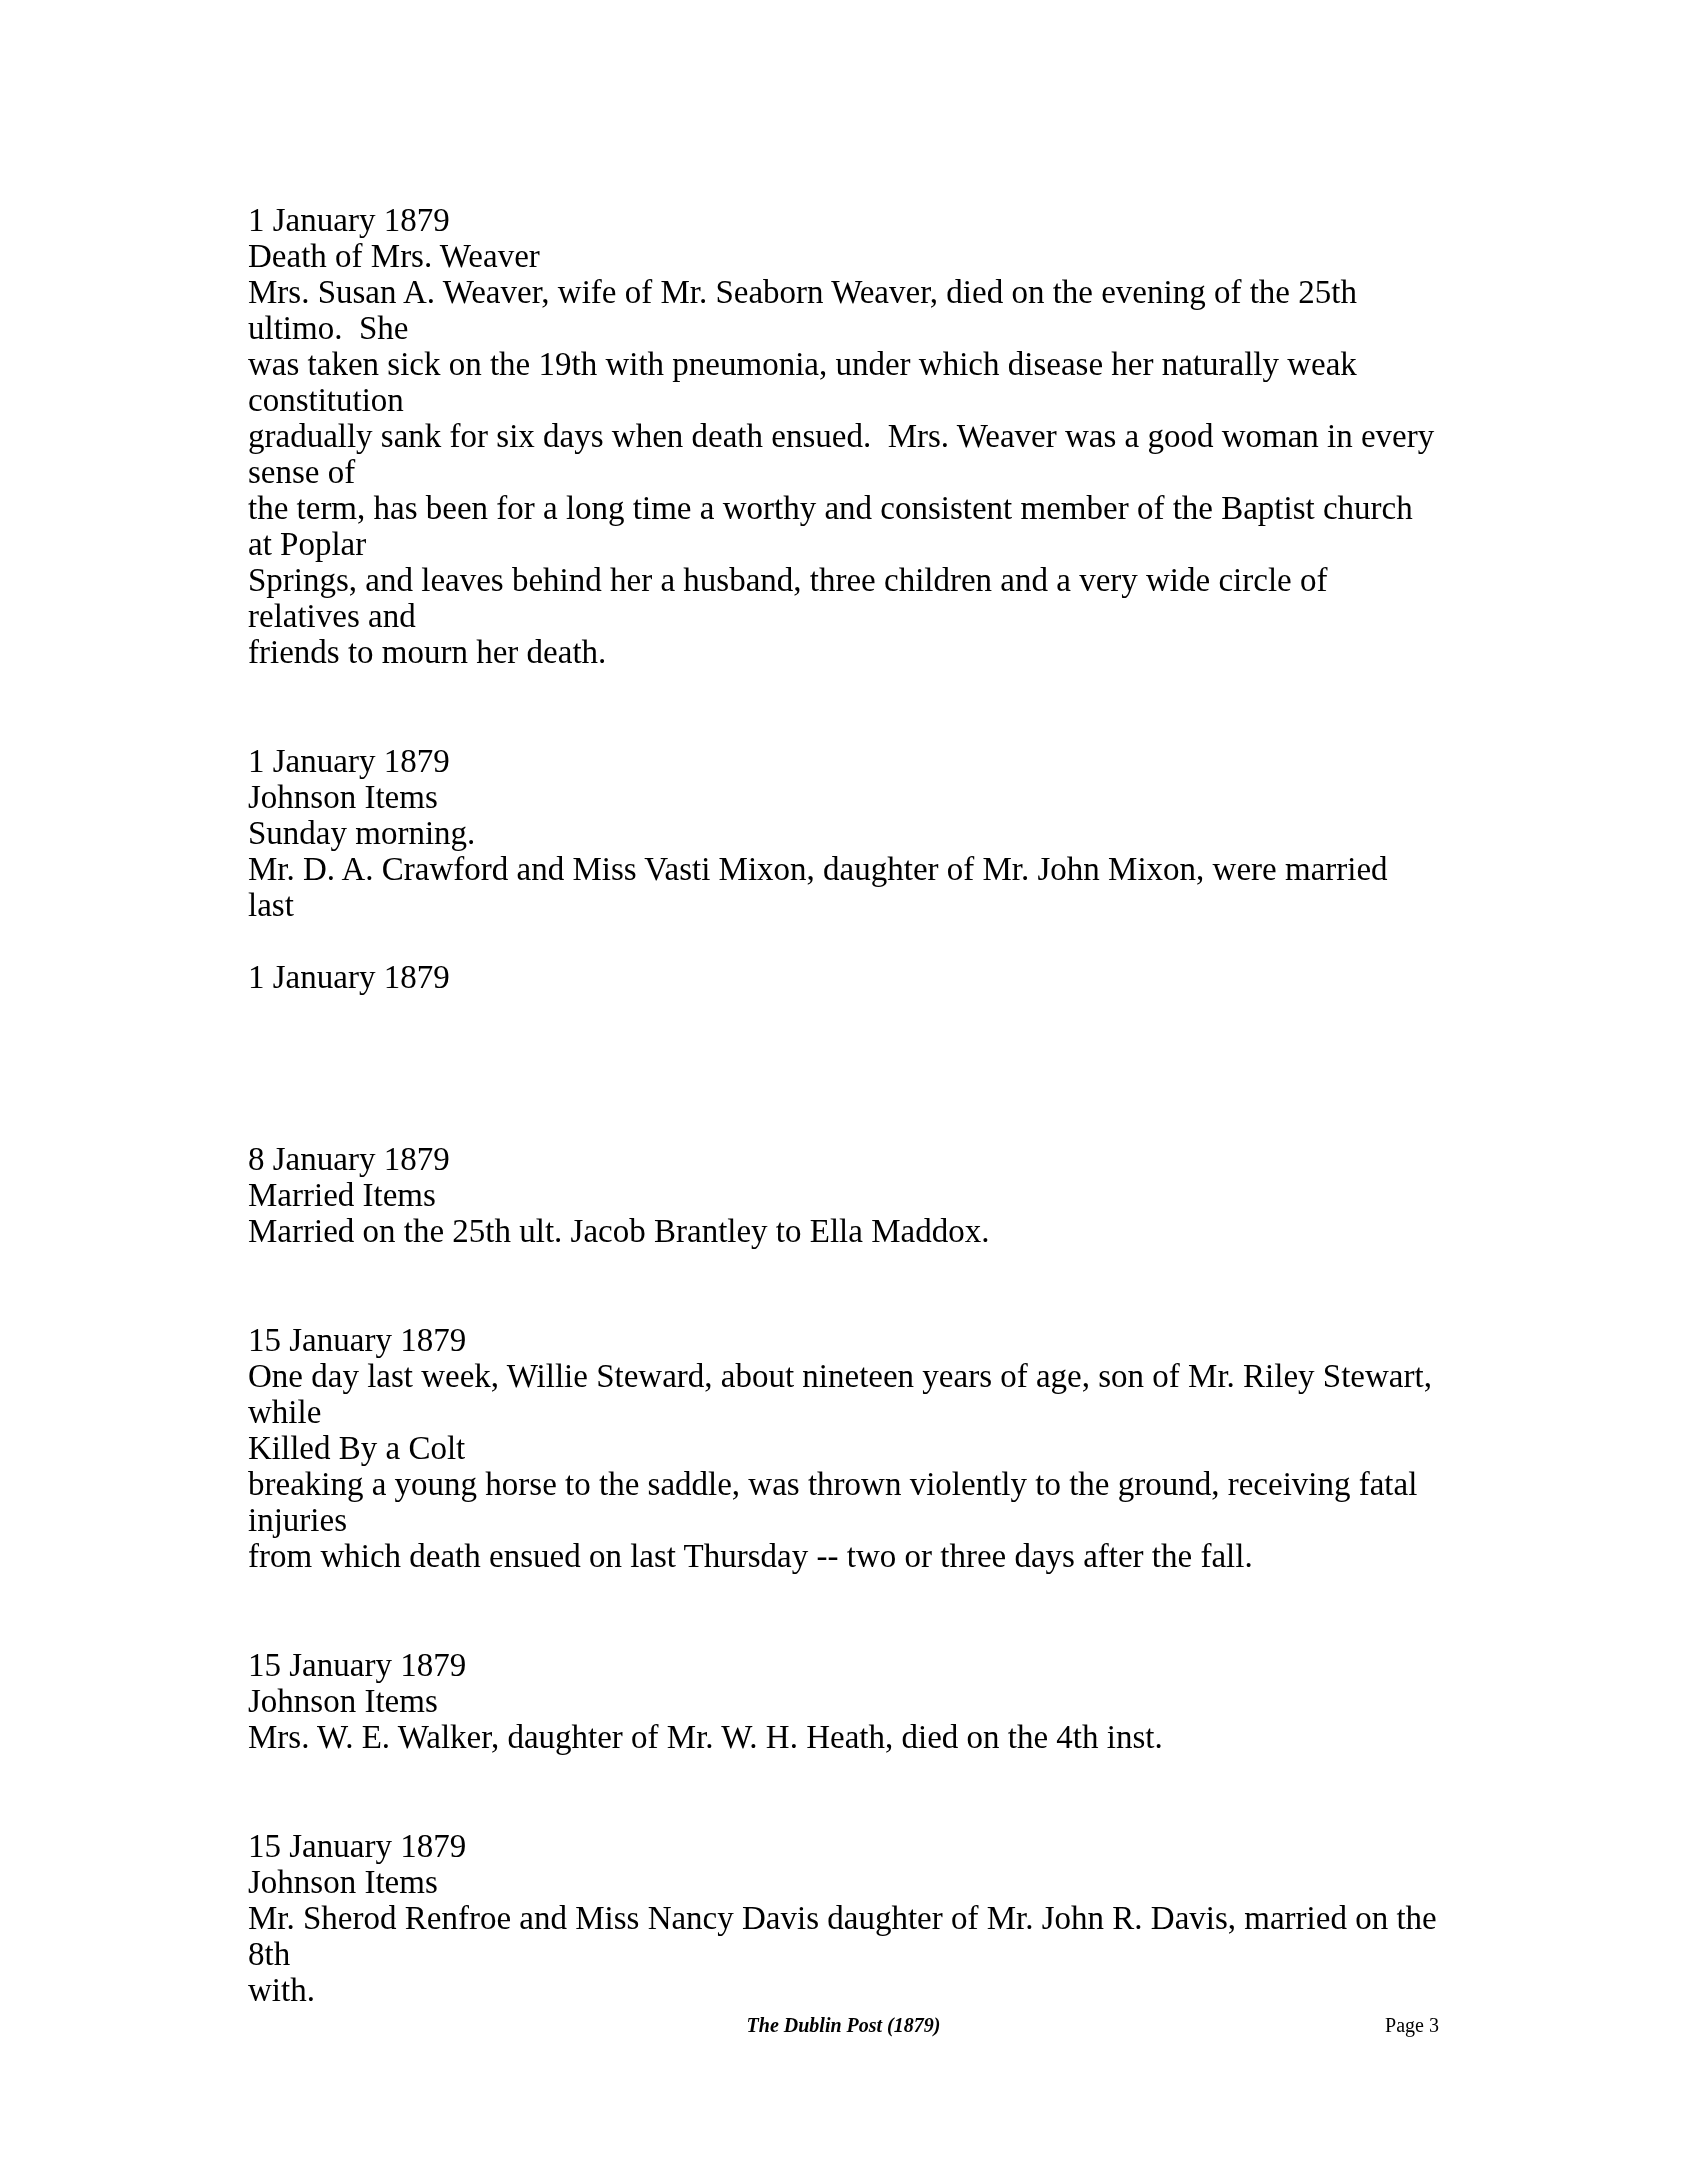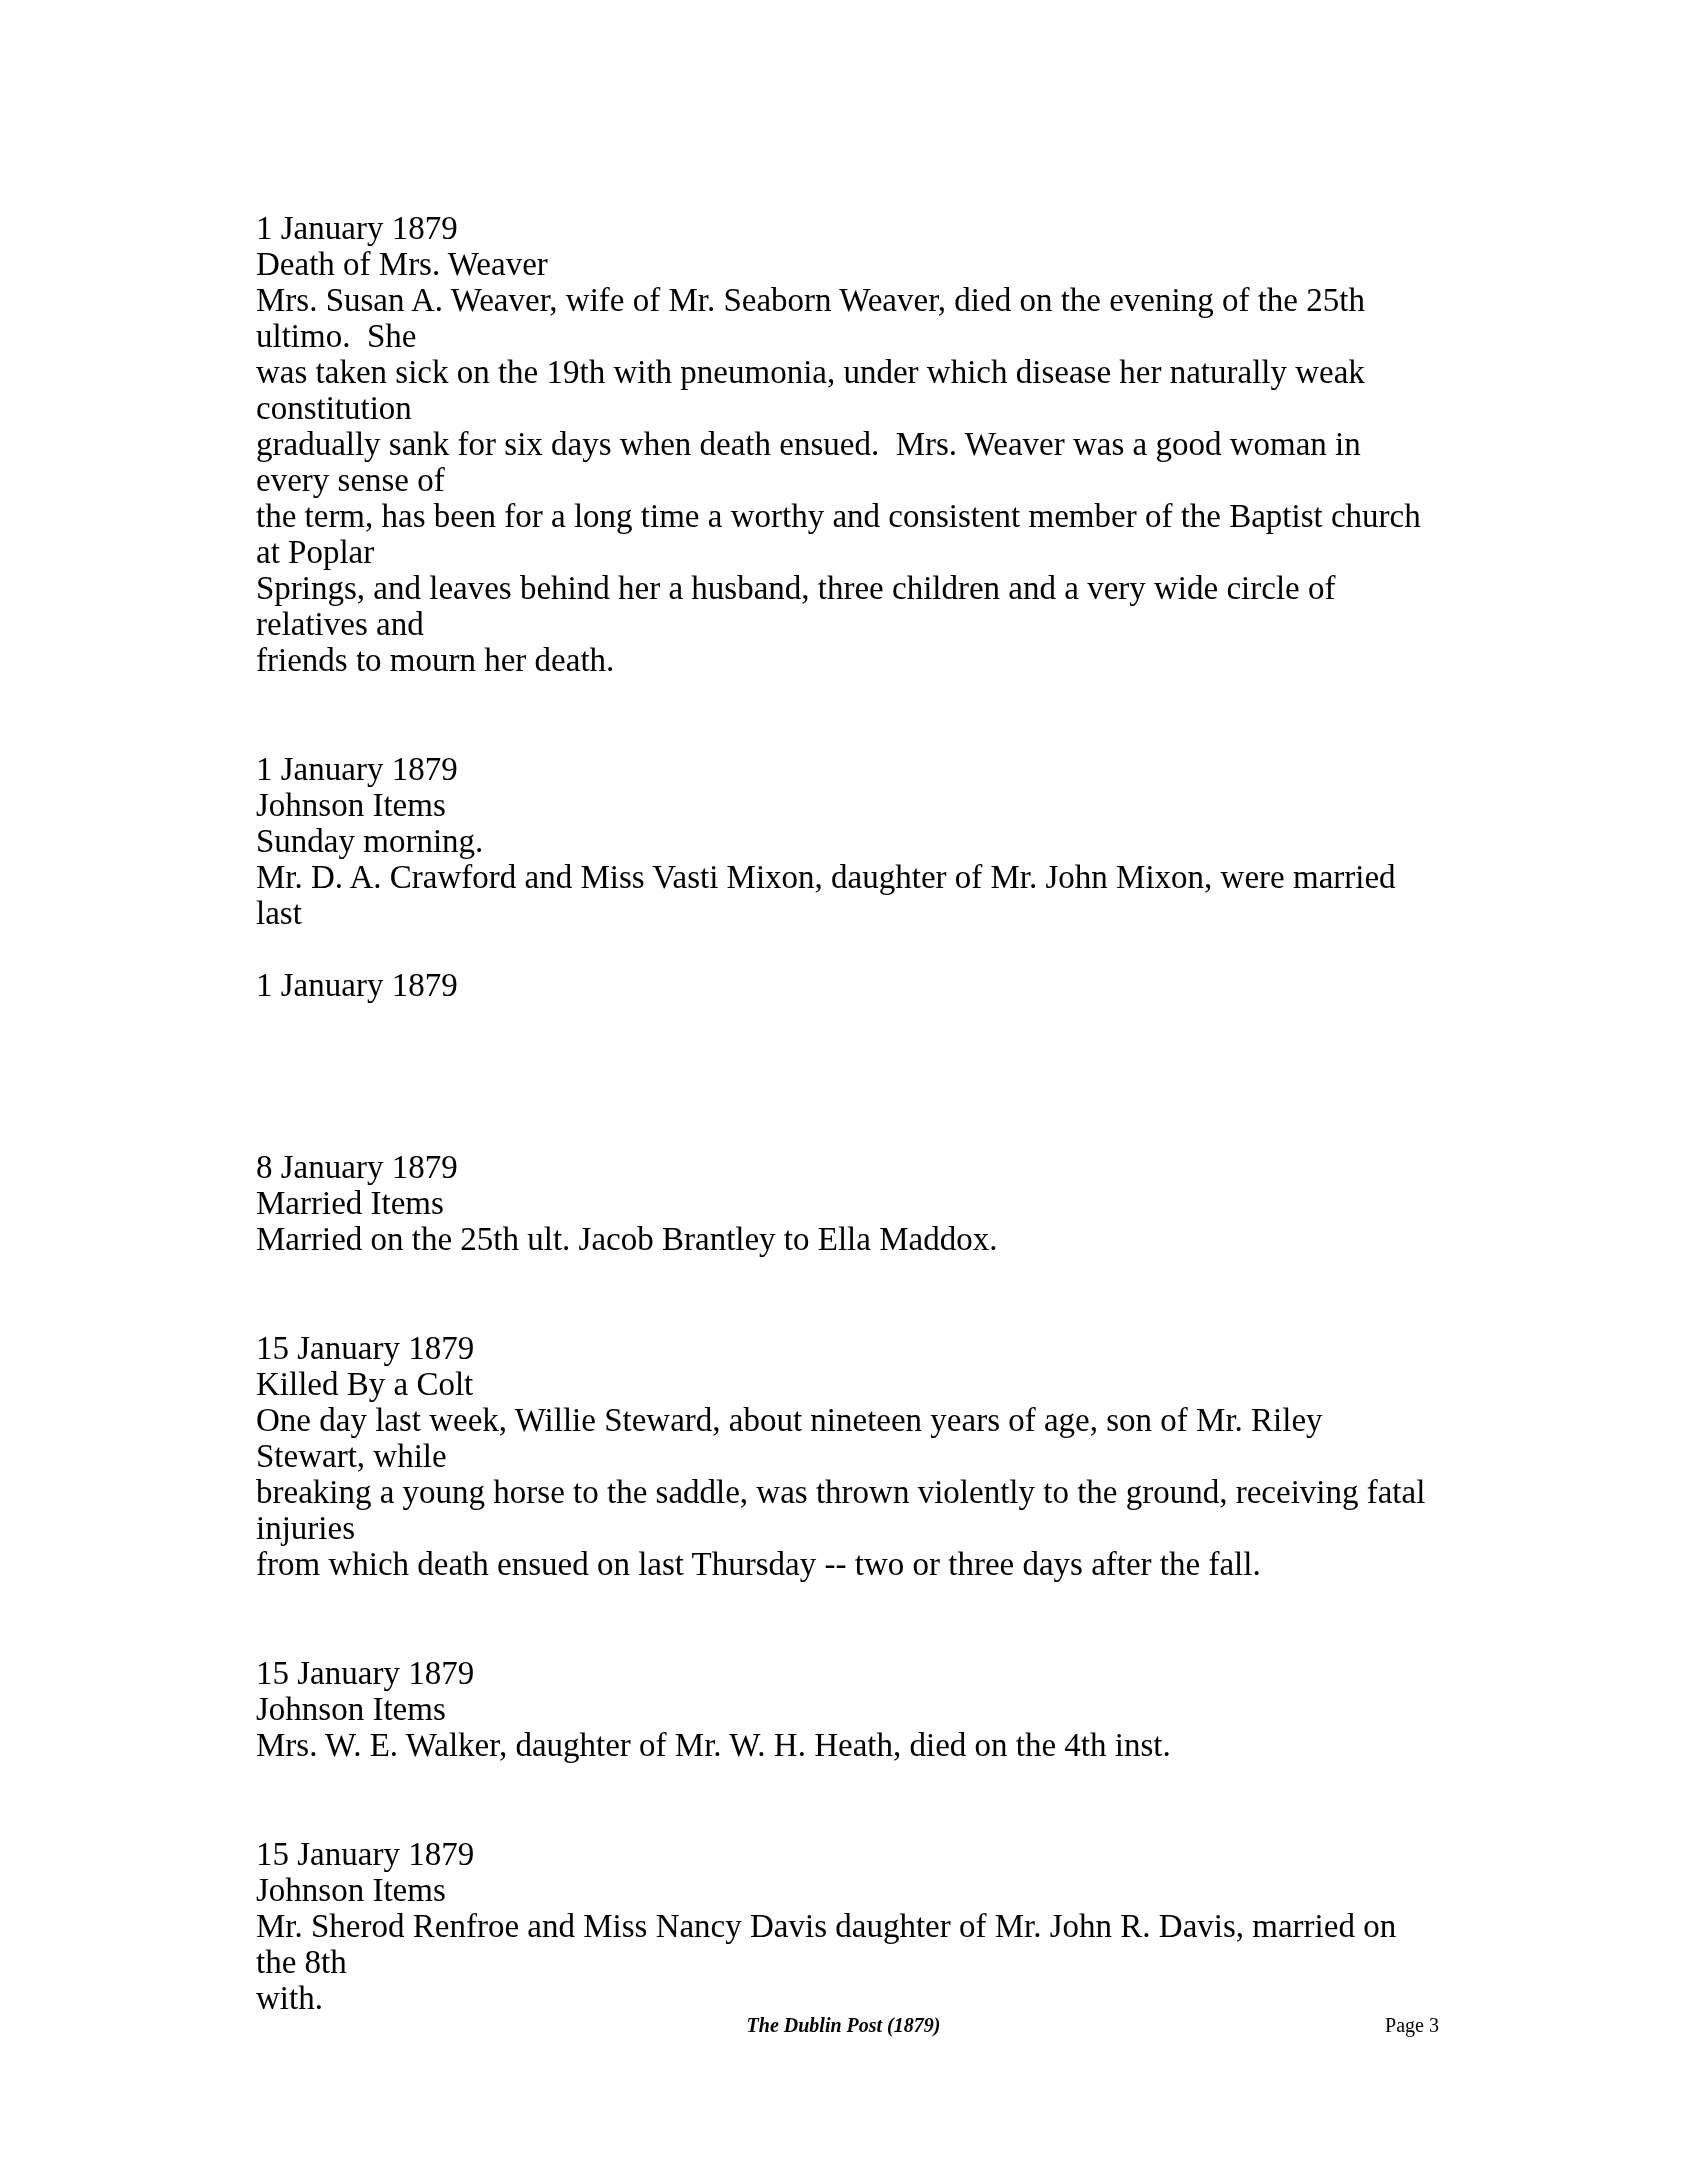--- a/index.html
+++ b/index.html
@@ -20,21 +20,21 @@
     position: absolute;
     left: 248px;
     top: 202px;
     width: 1191px;
   }
   .line {
     font-size: 33px;
     line-height: 36px;
     white-space: pre-wrap;
   }
-  .entry { margin: 8px; }
+  .entry { margin: 0; }
   .gap-1 { margin-bottom: 36px; }
   .gap-2 { margin-bottom: 73px; }
   .gap-4 { margin-bottom: 146px; }
   .footer {
     position: absolute;
     left: 248px;
     top: 2007px;
     width: 1191px;
     height: 36px;
     font-size: 20px;
@@ -83,22 +83,22 @@
     </section>
 
     <section class="entry gap-2">
       <div class="line date">8 January 1879</div>
       <div class="line title">Married Items</div>
       <div class="line">Married on the 25th ult. Jacob Brantley to Ella Maddox.</div>
     </section>
 
     <section class="entry gap-2">
       <div class="line date">15 January 1879</div>
+      <div class="line">One day last week, Willie Steward, about nineteen years of age, son of Mr. Riley Stewart, while</div>
       <div class="line title">Killed By a Colt</div>
-      <div class="line">One day last week, Willie Steward, about nineteen years of age, son of Mr. Riley Stewart, while</div>
       <div class="line">breaking a young horse to the saddle, was thrown violently to the ground, receiving fatal injuries</div>
       <div class="line">from which death ensued on last Thursday -- two or three days after the fall.</div>
     </section>
 
     <section class="entry gap-2">
       <div class="line date">15 January 1879</div>
       <div class="line title">Johnson Items</div>
       <div class="line">Mrs. W. E. Walker, daughter of Mr. W. H. Heath, died on the 4th inst.</div>
     </section>
 

